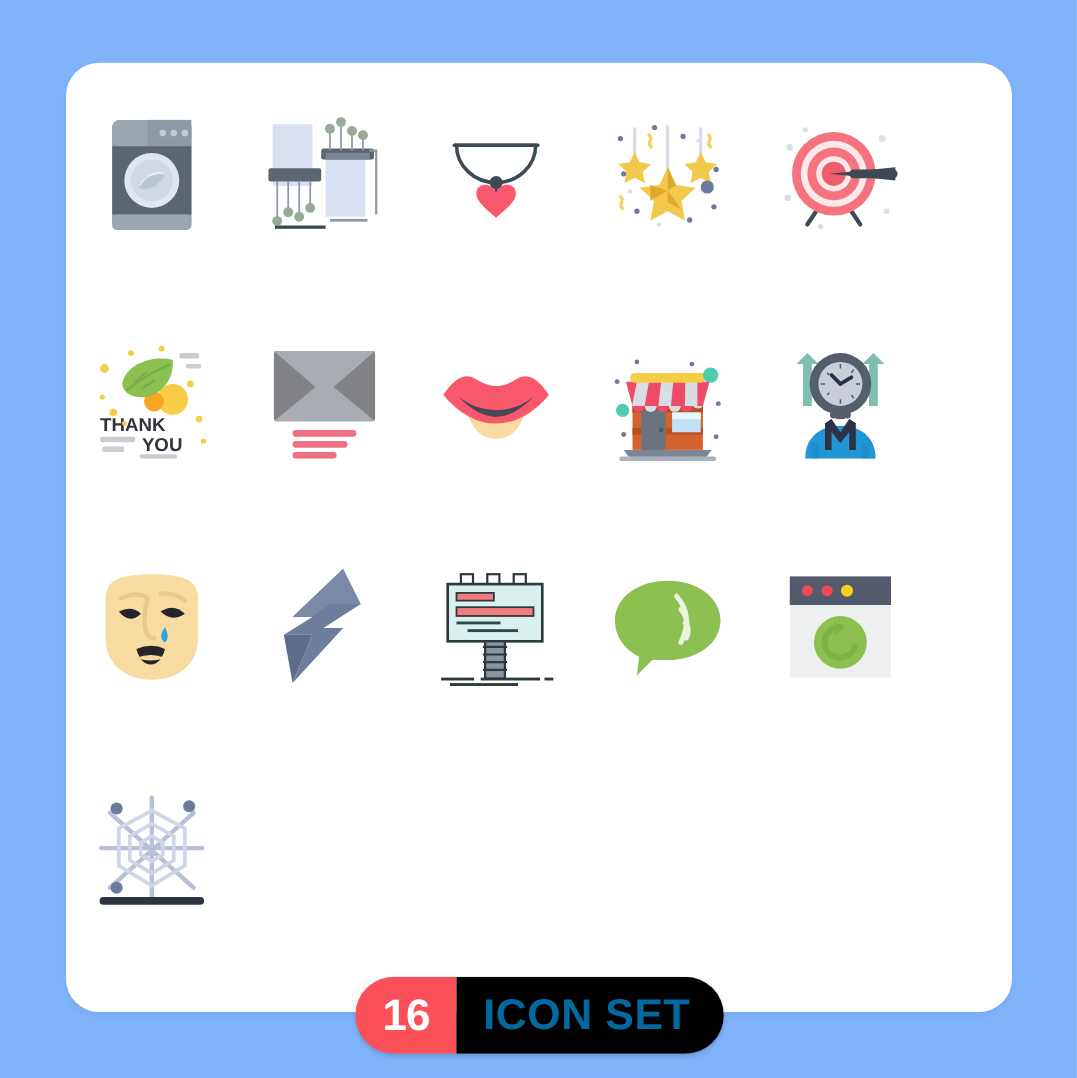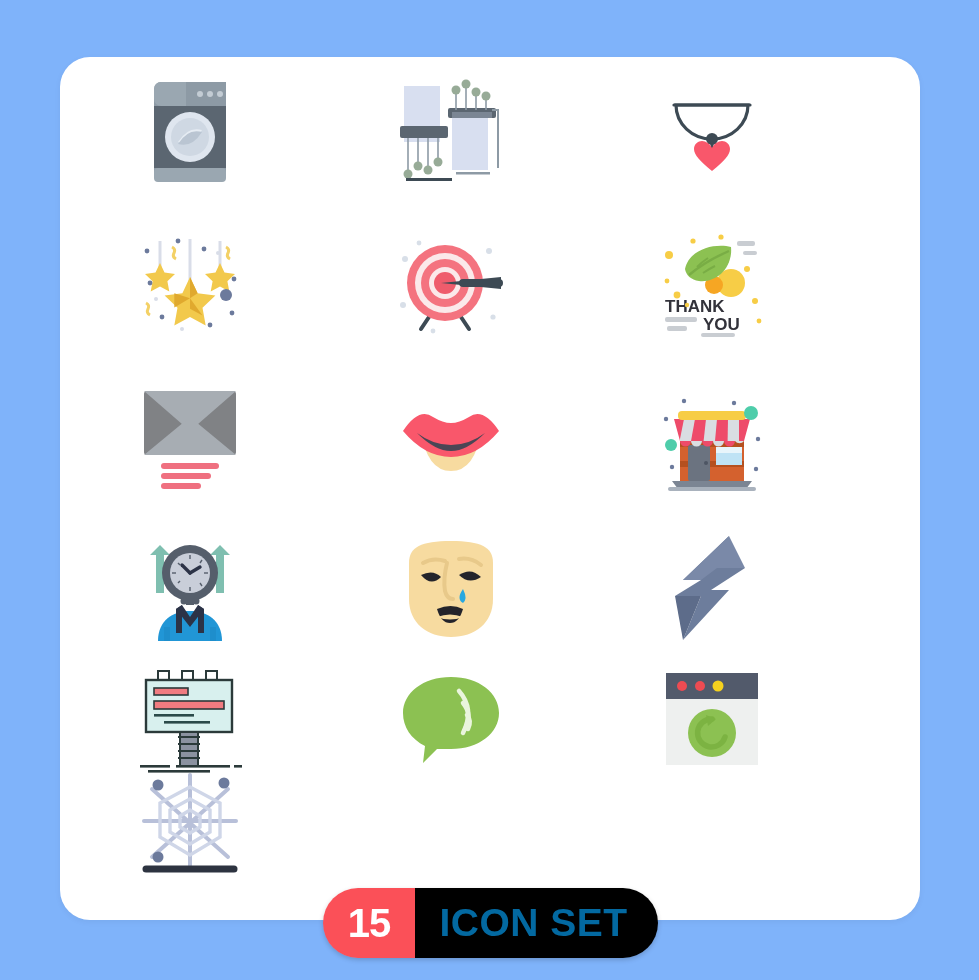--- a/index.html
+++ b/index.html
@@ -17,21 +17,21 @@
     background: #ffffff;
     border-radius: 30px;
     box-shadow: 0 2px 6px rgba(0,0,0,0.05);
   }
 
   #grid {
     position: absolute;
     left: 60px; top: 57px;
     width: 782px; height: 820px;
     display: grid;
-    grid-template-columns: repeat(3, 1fr);
+    grid-template-columns: repeat(5, 1fr);
     grid-template-rows: repeat(4, 1fr);
   }
 
   .cell {
     display: flex;
     align-items: center;
     justify-content: center;
   }
   .cell svg { display: block; }
 
@@ -441,15 +441,15 @@
           <circle cx="88" cy="10" r="5.5"></circle>
           <circle cx="22" cy="84" r="5.5"></circle>
         </g>
       </svg>
     </span>
   </div>
 
 </div>
 
 <div id="badge">
-  <div id="badge-count">15</div>
+  <div id="badge-count">16</div>
   <div id="badge-label">ICON SET</div>
 </div>
 
 </body></html>

